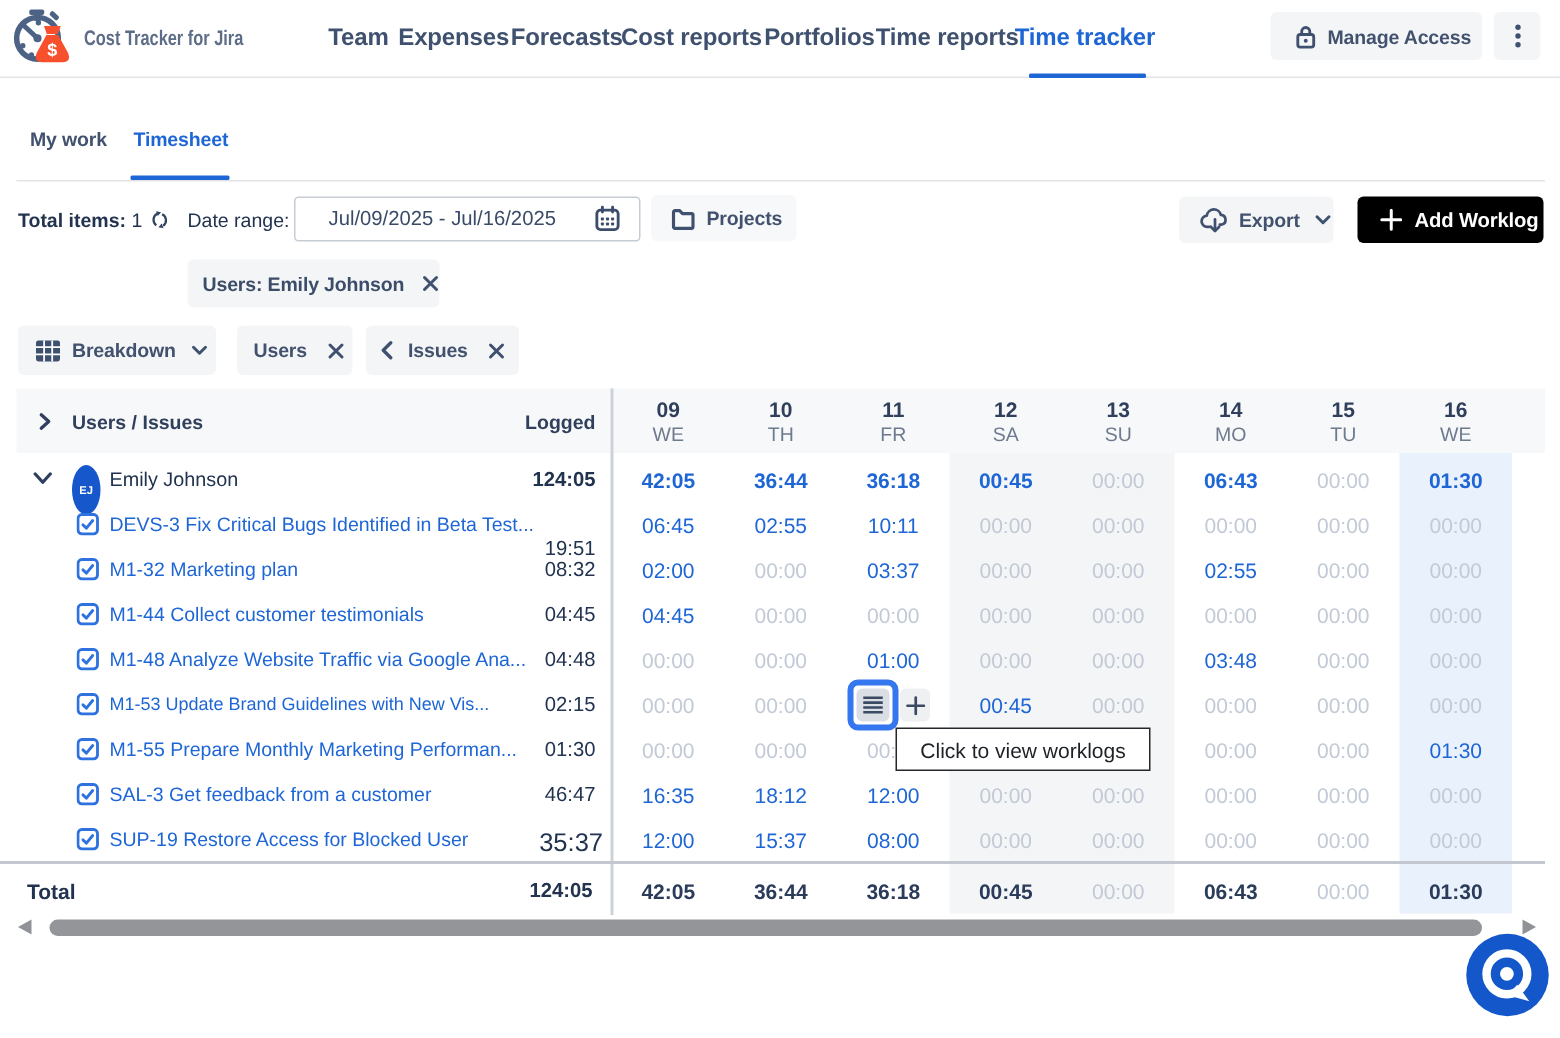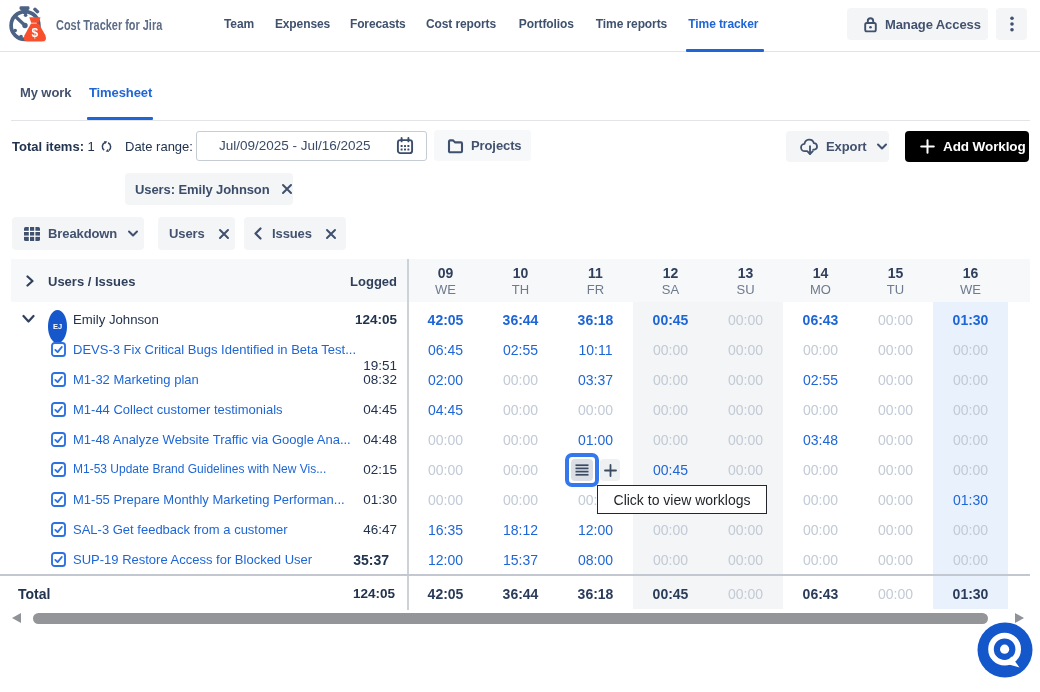--- a/index.html
+++ b/index.html
@@ -1,17 +1,17 @@
 <!DOCTYPE html>
 <html><head><meta charset="utf-8"><style>
 *{margin:0;padding:0;box-sizing:border-box}
 html,body{width:1040px;height:692px;background:#fff;font-family:"Liberation Sans",sans-serif;overflow:hidden}
 #page{position:relative;width:1040px;height:692px;background:#fff}
 .abs{position:absolute}
-.nav{position:absolute;top:17px;font-size:12px;font-weight:600;color:#3f516e;white-space:nowrap;letter-spacing:-0.1px;transform:translateX(-50%)}
+.nav{position:absolute;top:17px;font-size:16px;font-weight:600;color:#3f516e;white-space:nowrap;letter-spacing:-0.1px;transform:translateX(-50%)}
 .btn{position:absolute;background:#f4f5f7;border-radius:4px;display:flex;align-items:center;white-space:nowrap}
 .btxt{font-size:13px;font-weight:600;color:#42526e;letter-spacing:-0.1px}
 .dv{position:absolute;width:75px;text-align:center;font-size:14px;white-space:nowrap}
 .b{color:#1e66d6;font-weight:600}
 .bm{color:#1e66d6;font-weight:500}
 .g{color:#c2cad6;font-weight:400}
 .dk{color:#2b3c5b;font-weight:600}
 .row{position:absolute;left:0;width:1040px;height:30px}
 svg{display:block}
 </style></head><body>
@@ -301,21 +301,21 @@
 <span class="dv g" style="left:783.0px;top:8px">00:00</span>
 <span class="dv g" style="left:858.0px;top:8px">00:00</span>
 <span class="dv g" style="left:933.0px;top:8px">00:00</span>
 </div>
 <div class="row" style="top:544px">
 <svg class="abs" style="left:51px;top:7.5px" width="15" height="15" viewBox="0 0 15 15">
         <rect x="1" y="1" width="13" height="13" rx="2.6" fill="#fff" stroke="#2e72e0" stroke-width="1.9"></rect>
         <polyline points="4.3,7.9 6.6,10.1 10.8,5" fill="none" stroke="#2e72e0" stroke-width="1.9" stroke-linecap="round" stroke-linejoin="round"></polyline>
       </svg>
 <span class="abs" style="left:73px;top:8px;font-size:13px;color:#1e66d6">SUP-19 Restore Access for Blocked User</span>
-<span class="abs" style="left:289px;top:8px;width:100px;text-align:right;font-size:14px;font-weight:700;color:#22334f">35:37</span>
+<span class="abs" style="left:302px;top:8px;width:100px;text-align:right;font-size:17px;font-weight:400;color:#22334f">35:37</span>
 <span class="dv bm" style="left:408.0px;top:8px">12:00</span>
 <span class="dv bm" style="left:483.0px;top:8px">15:37</span>
 <span class="dv bm" style="left:558.0px;top:8px">08:00</span>
 <span class="dv g" style="left:633.0px;top:8px">00:00</span>
 <span class="dv g" style="left:708.0px;top:8px">00:00</span>
 <span class="dv g" style="left:783.0px;top:8px">00:00</span>
 <span class="dv g" style="left:858.0px;top:8px">00:00</span>
 <span class="dv g" style="left:933.0px;top:8px">00:00</span>
 </div>
 <div class="abs" style="left:0;top:574px;width:1030px;height:1.5px;background:#c3c8d0"></div>

